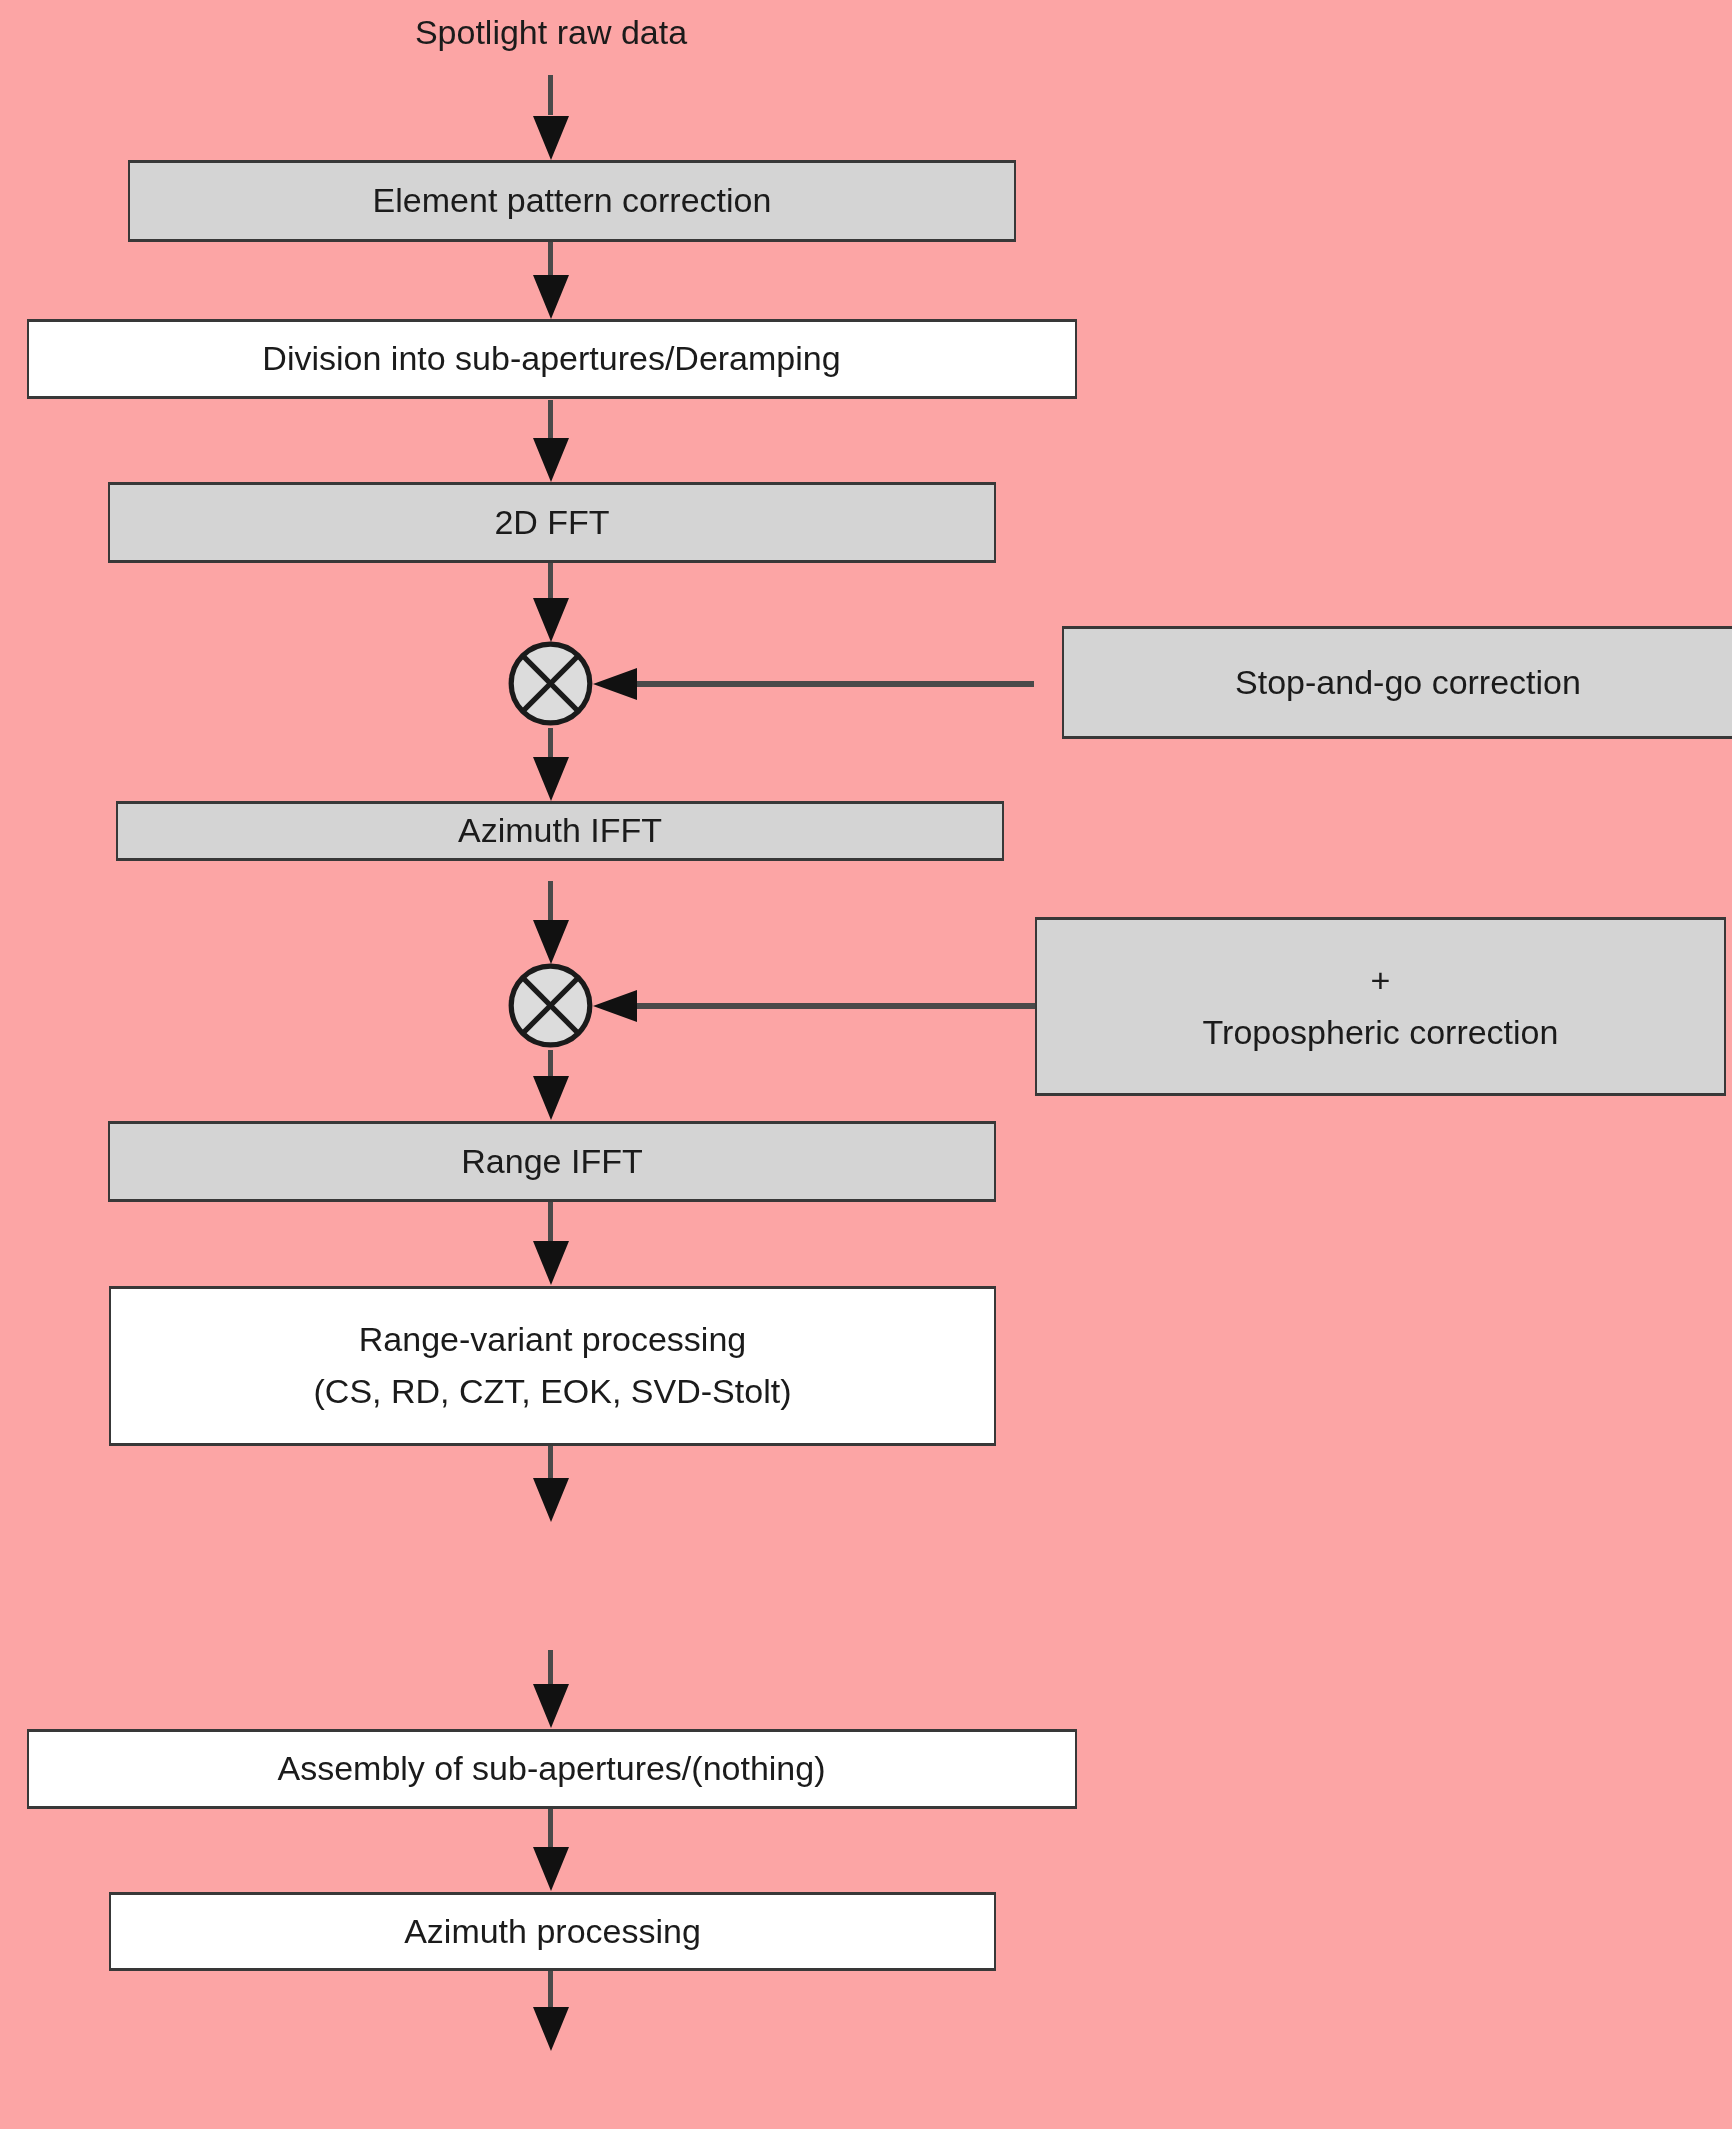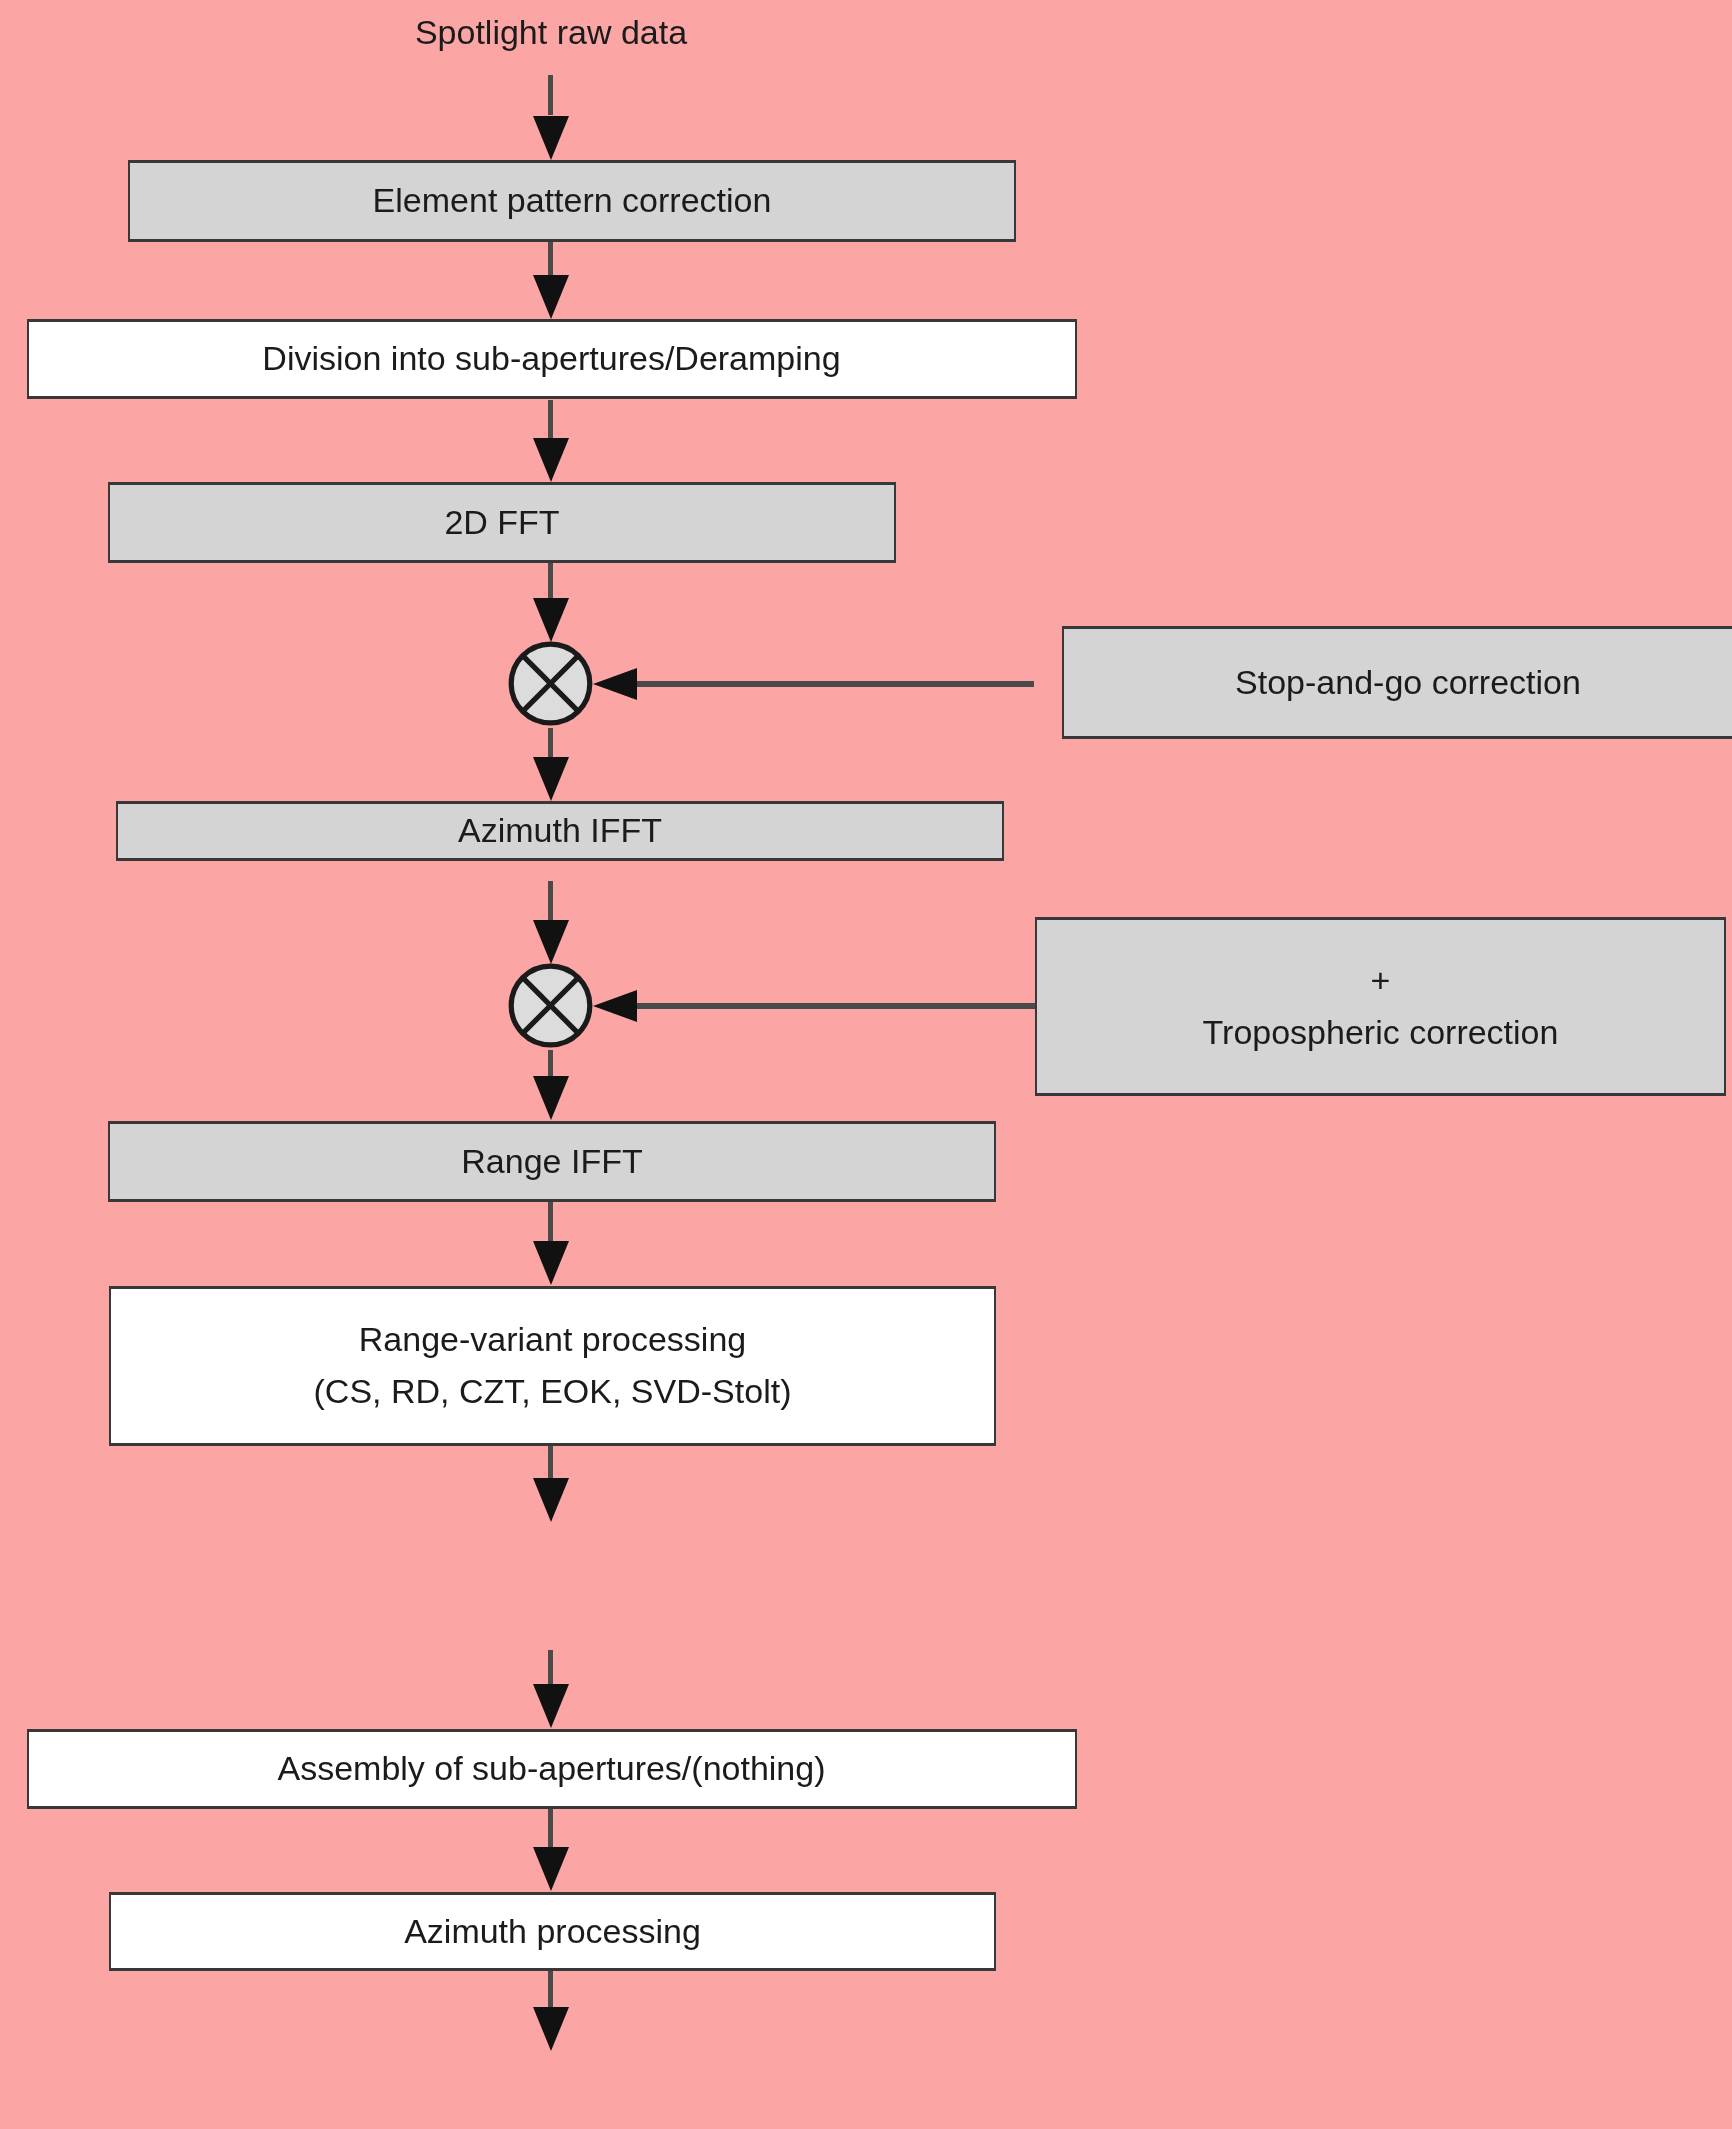--- a/index.html
+++ b/index.html
@@ -34,21 +34,21 @@
   <div class="vline" style="left:548px;top:242px;height:33px;"></div>
   <div class="head-down" style="left:533px;top:275px;"></div>
 
   <div class="box white" style="left:26.5px;top:319px;width:1050px;height:80px;">
     <span>Division into sub-apertures/Deramping</span>
   </div>
 
   <div class="vline" style="left:548px;top:400px;height:38px;"></div>
   <div class="head-down" style="left:533px;top:438px;"></div>
 
-  <div class="box gray" style="left:108px;top:482px;width:788px;height:81px;">
+  <div class="box gray" style="left:108px;top:482px;width:888px;height:81px;">
     <span>2D FFT</span>
   </div>
 
   <div class="vline" style="left:548px;top:563px;height:35px;"></div>
   <div class="head-down" style="left:533px;top:598px;"></div>
 
   <div class="mult" style="left:506px;top:639px;">
     <svg width="89" height="89" viewBox="0 0 120 120">
       <circle cx="60" cy="60" r="53" fill="#dcdcdc" stroke="#1a1a1a" stroke-width="7"></circle>
       <line x1="22.5" y1="22.5" x2="97.5" y2="97.5" stroke="#1a1a1a" stroke-width="7"></line>

